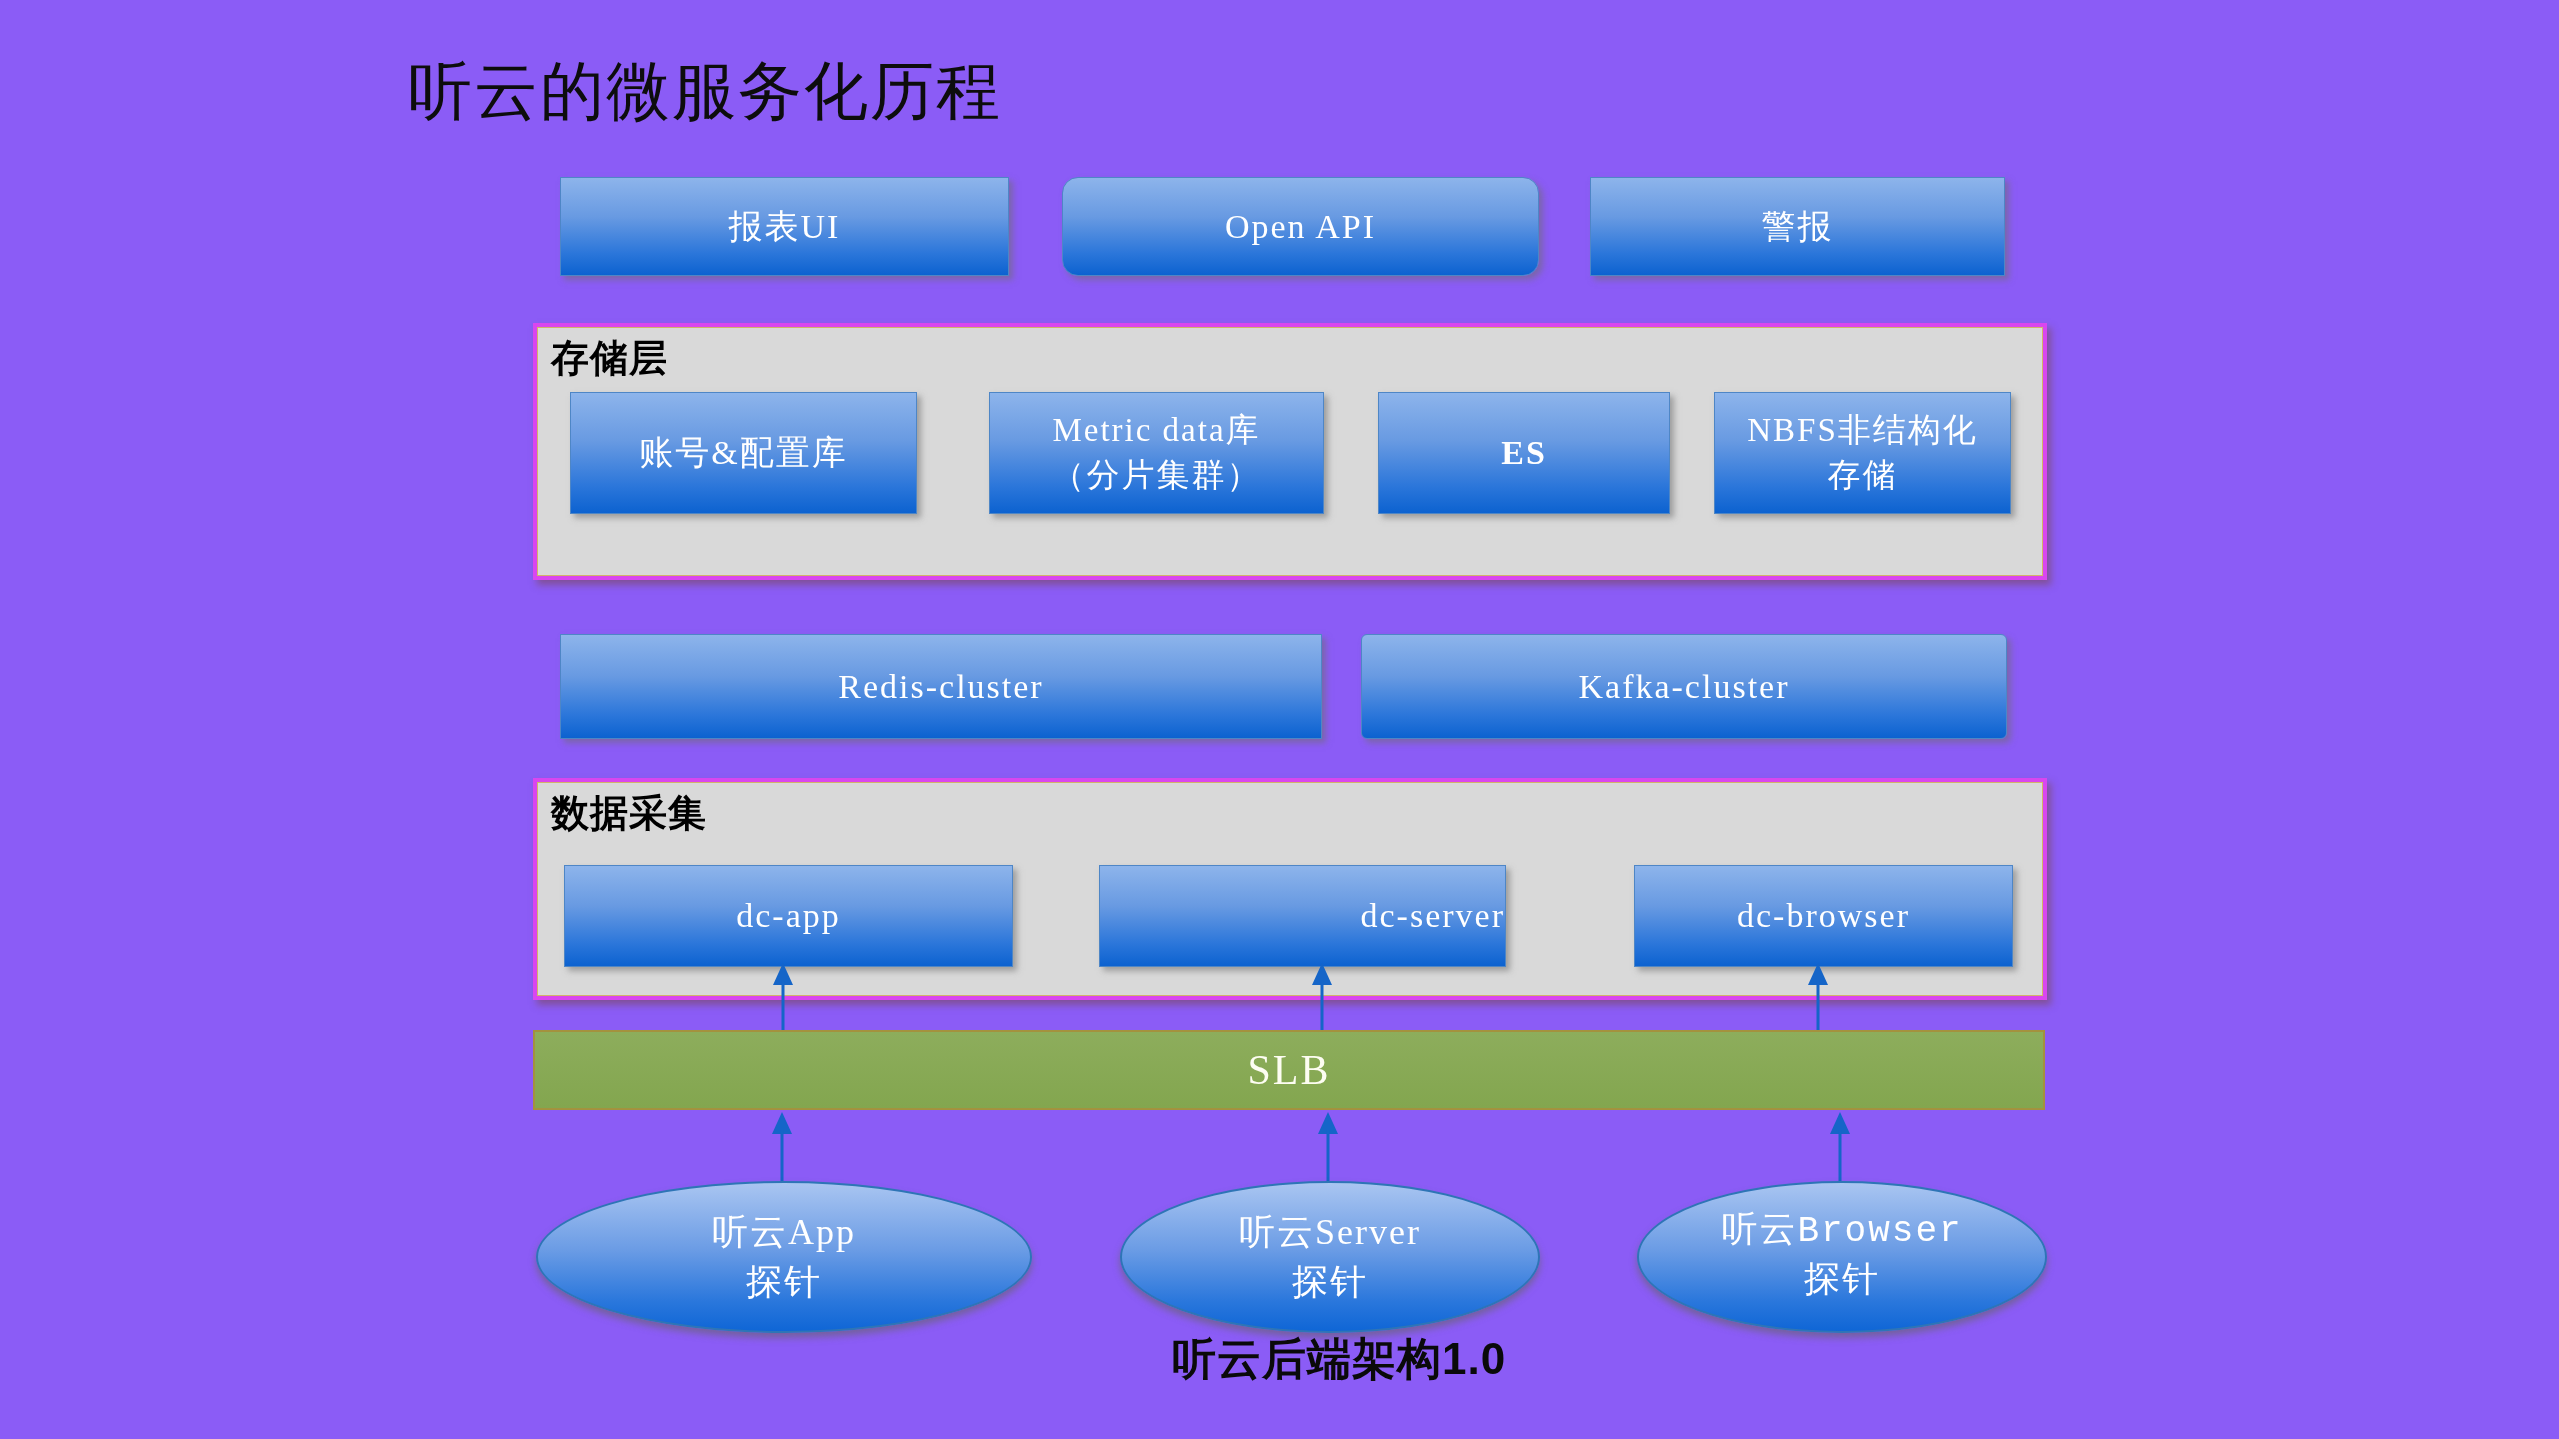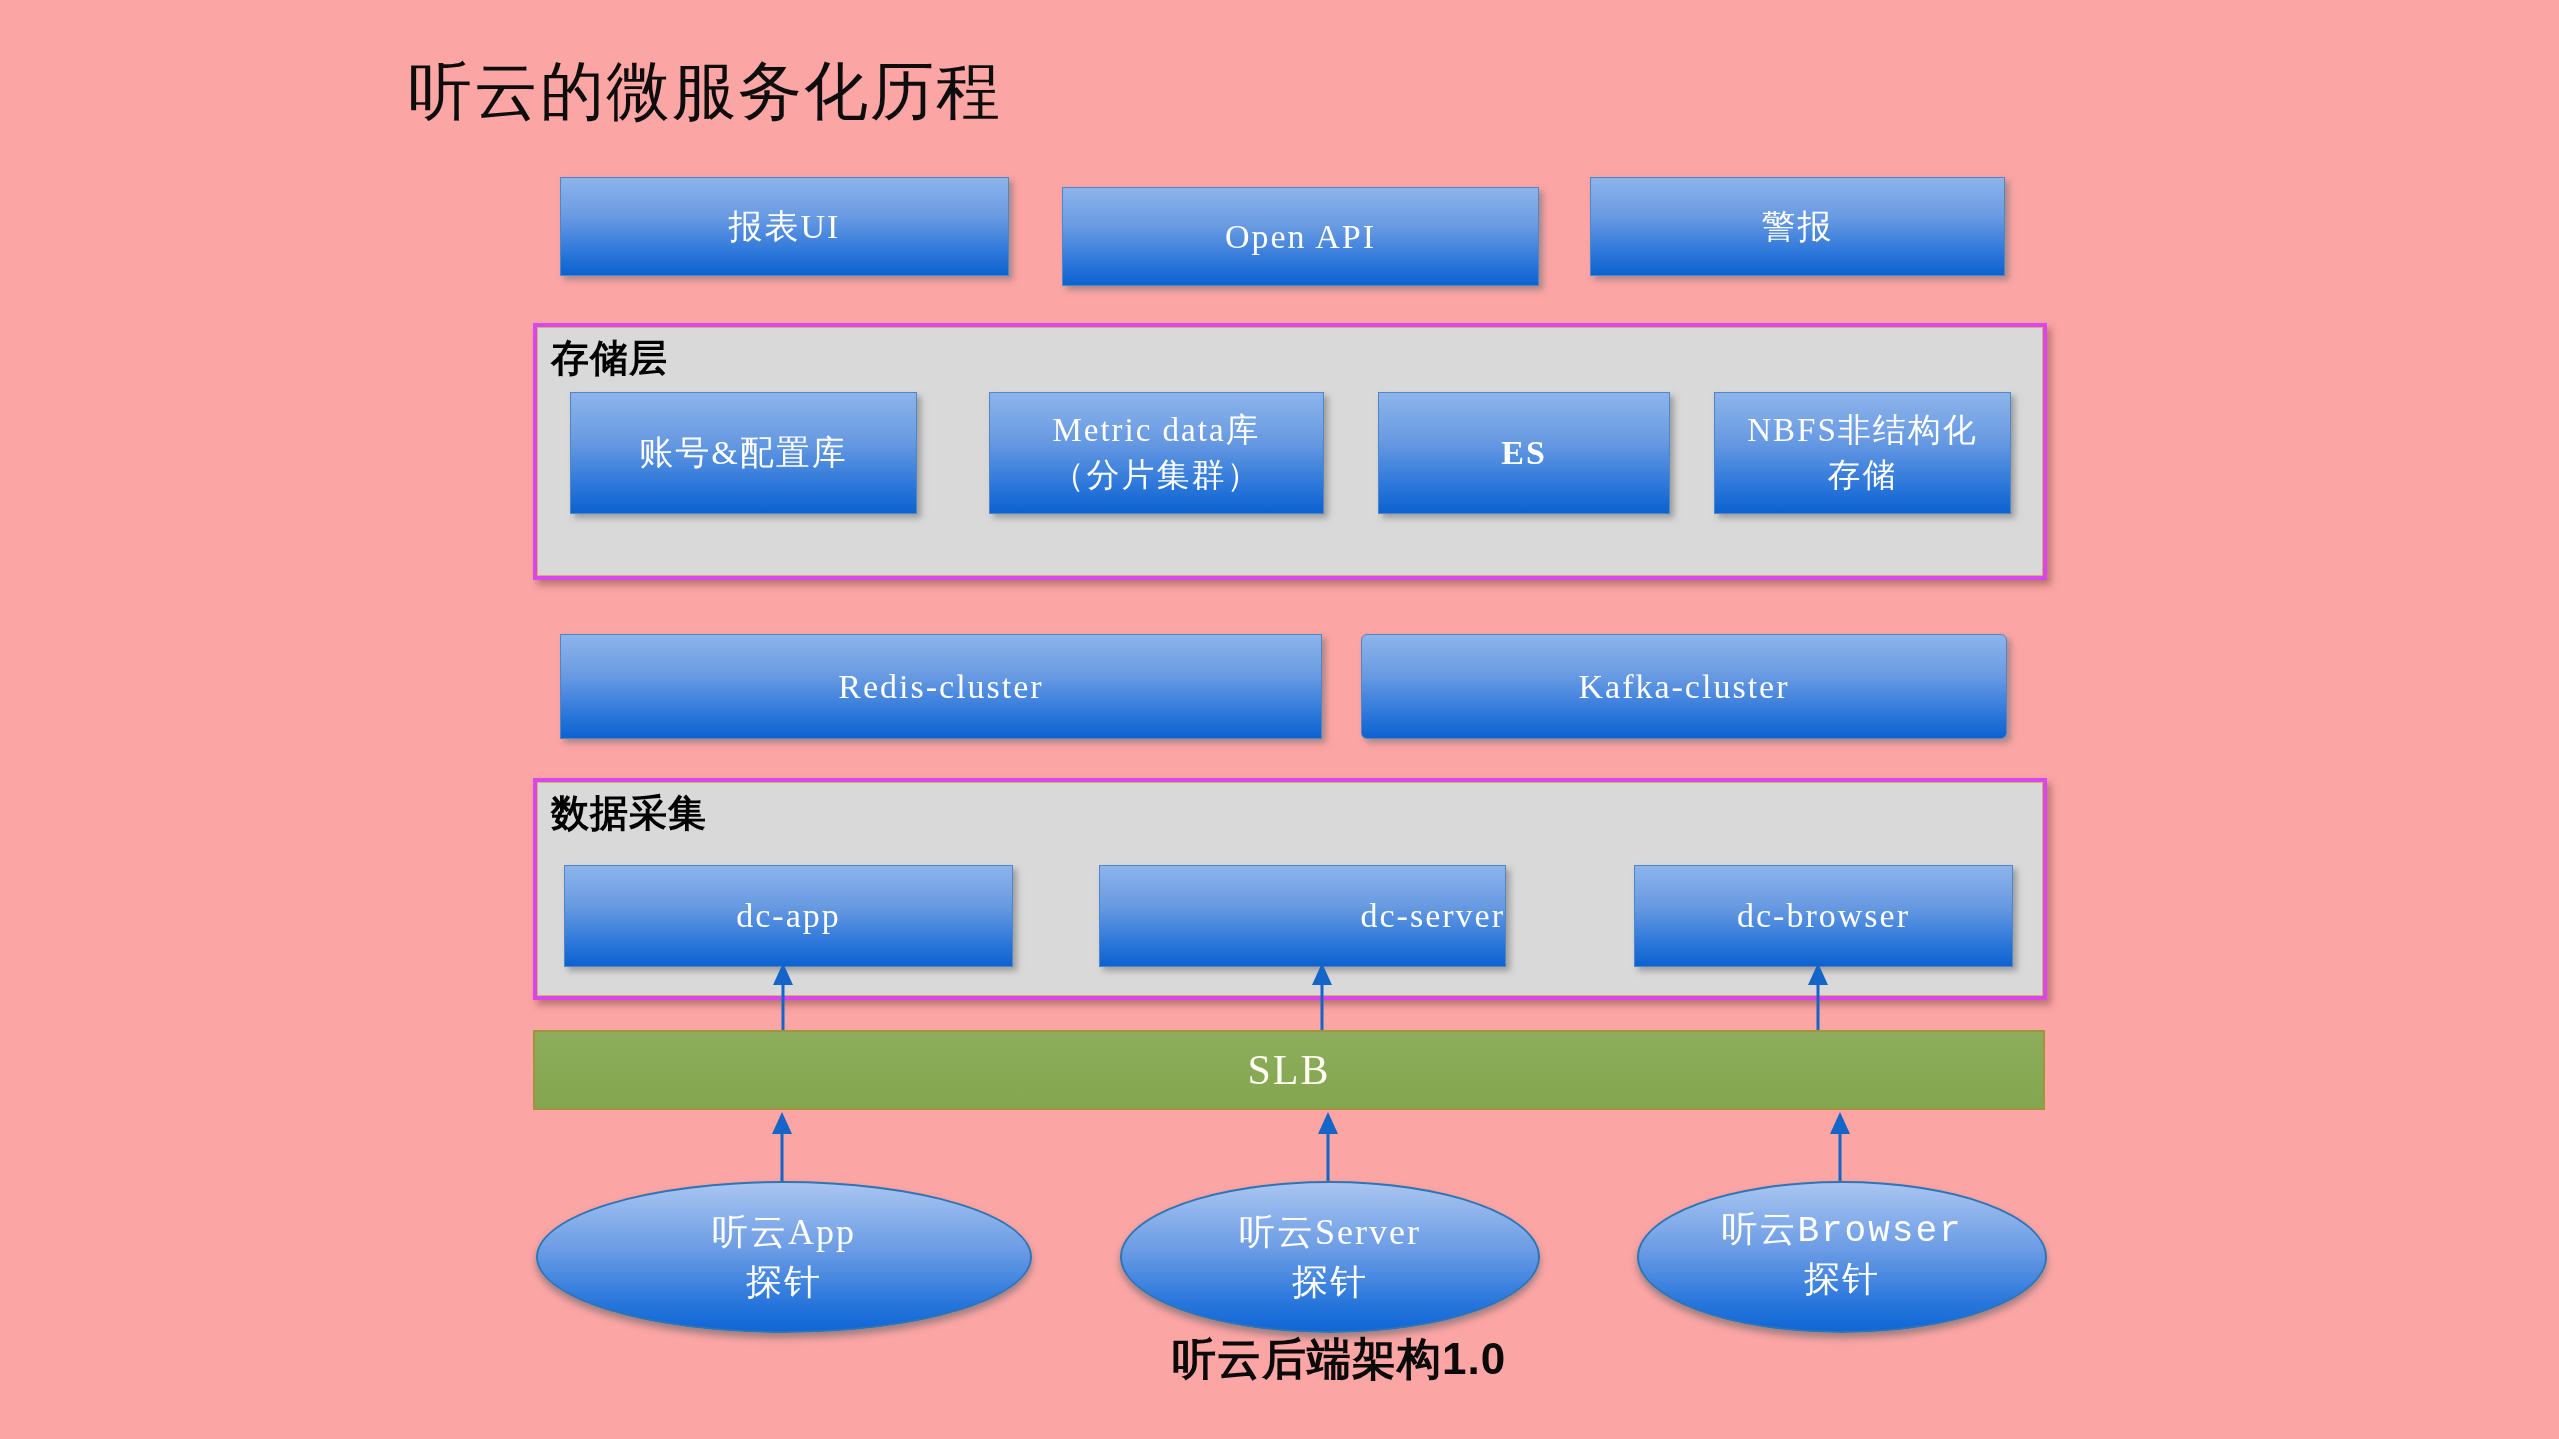--- a/index.html
+++ b/index.html
@@ -1,17 +1,17 @@
 <!DOCTYPE html>
 <html><head>
 <meta charset="utf-8">
 <style>
   html,body{margin:0;padding:0;background:#ffffff;}
   .stage{
-    position:relative;width:2559px;height:1439px;background:#fca5a5;overflow:hidden;
+    position:relative;width:2559px;height:1439px;background:#8b5cf6;overflow:hidden;
     font-family:"Liberation Sans", sans-serif;
   }
   .title{
     position:absolute;left:408px;top:58px;font-size:64px;line-height:1.05;
     color:#0d0d0d;font-family:"Liberation Serif","DejaVu Serif",serif;letter-spacing:2px;
   }
   
   .node{
     position:absolute;display:flex;align-items:center;justify-content:center;flex-direction:column;
     background:linear-gradient(to bottom,#8db4eb 0%,#689ae2 40%,#2b76da 78%,#0c62d0 100%);
@@ -65,21 +65,21 @@
 </head>
 <body>
 
 <div class="stage">
 
   <div class="title">听云的微服务化历程</div>
 
   <div class="node" style="left:560px;top:177px;width:447px;height:97px;">
     <span>报表UI</span>
   </div>
-  <div class="node" style="left:1062px;top:187px;width:475px;height:97px;">
+  <div class="node" style="left:1062px;top:177px;width:475px;height:97px;border-radius:16px;">
     <span>Open API</span>
   </div>
   <div class="node" style="left:1590px;top:177px;width:413px;height:97px;">
     <span>警报</span>
   </div>
 
   <div class="container" style="left:533px;top:323px;width:1506px;height:249px;">
     <div class="container-label">存储层</div>
 
     <div class="node" style="left:33px;top:65px;width:345px;height:120px;">

